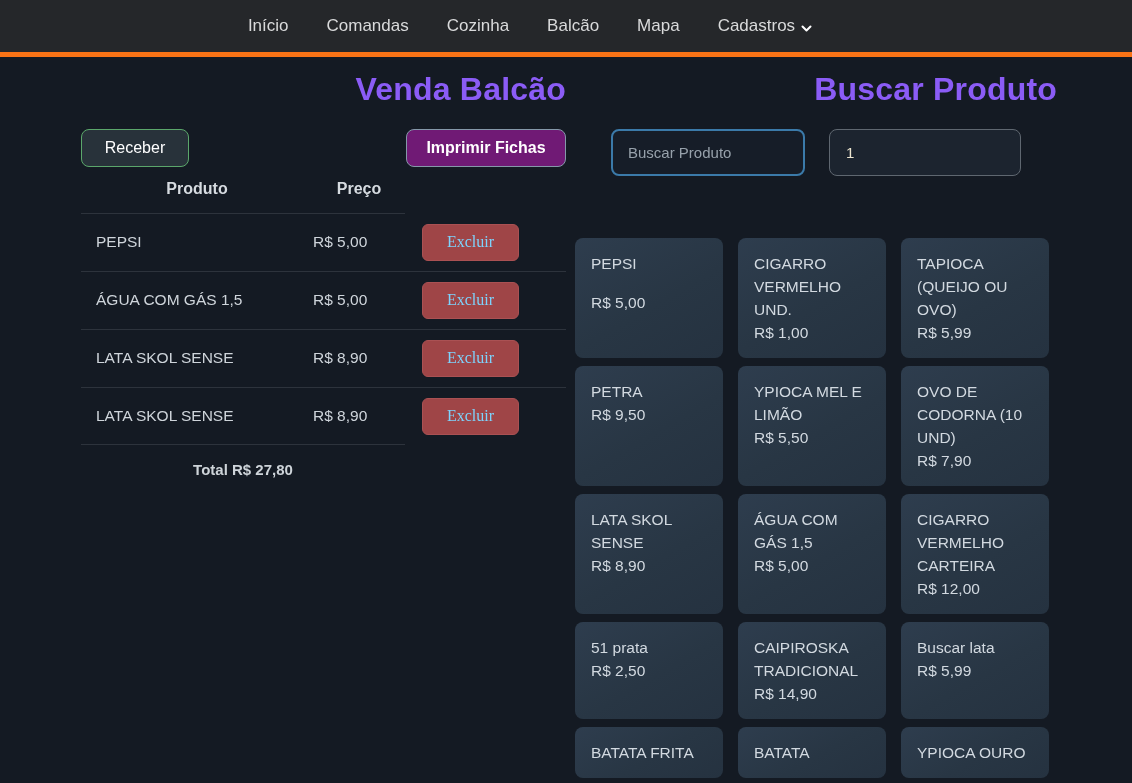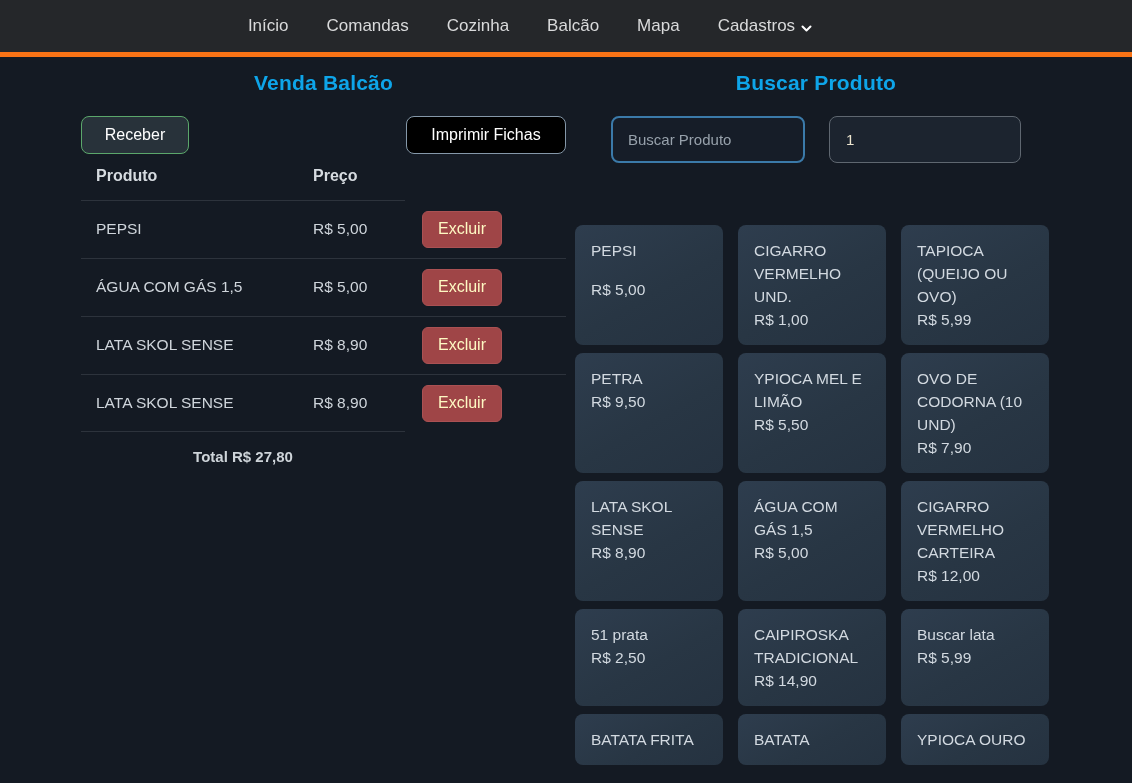--- a/index.html
+++ b/index.html
@@ -35,24 +35,24 @@
   }
   .caret-icon { display: inline-block; margin-top: 2px; }
   
   .content { display: flex; }
   .left-col  { width: 566px; padding-left: 81px; }
   .left-inner { width: 485px; }
   .right-col { width: 566px; padding-left: 9px; }
   .right-inner { width: 482px; }
   h1.panel-title {
     margin-top: 14px;
-    font-size: 21px;
+    font-size: 32px;
     font-weight: 700;
-    color: #0ea5e9;
-    text-align: center;
+    color: #8b5cf6;
+    text-align: right;
     letter-spacing: 0.2px;
   }
   
   .btn-row {
     margin-top: 21px;
     display: flex;
     justify-content: space-between;
   }
   .btn {
     font-family: "Liberation Sans", sans-serif;
@@ -62,55 +62,56 @@
     cursor: pointer;
     height: 38px;
     padding: 0 18px;
   }
   .btn-receber {
     background: #28323a;
     border: 1px solid #5ba76b;
     width: 108px;
   }
   .btn-imprimir {
-    background: #000000;
+    background: #701a75;
     border: 1px solid #8598a9;
     width: 160px;
+    font-weight: bold;
   }
   
   table.cart {
     margin-top: 7px;
     width: 485px;
     border-collapse: collapse;
     color: #cfd5db;
     font-size: 15.5px;
   }
   table.cart th {
-    text-align: left;
+    text-align: center;
     font-weight: 700;
     color: #d6dbe0;
     font-size: 16px;
     padding: 6px 0 15px 15px;
     border-bottom: 1px solid #2d333c;
   }
   table.cart th.th-action { border-bottom: none; }
   table.cart td {
     padding: 16px 0 16px 15px;
     border-bottom: 1px solid #2d333c;
   }
   table.cart td.td-action { padding: 10px 0 10px 17px; }
   table.cart tbody tr:last-child td.td-action { border-bottom: none; }
   .btn-excluir {
     background: #9f4547;
     border: 1px solid #aa5153;
     border-radius: 6px;
-    color: #fef9c3;
-    font-family: Liberation Sans, sans-serif;
+    color: #7dd3fc;
+    font-family: Liberation Serif, serif;
     font-size: 16px;
-    width: 80px;
+    width: 97px;
     height: 37px;
     cursor: pointer;
   }
   table.cart tfoot td {
     border-bottom: none;
     text-align: center;
     font-weight: 700;
     font-size: 15px;
     color: #ced4d9;
     padding: 16px 0 12px 0;

